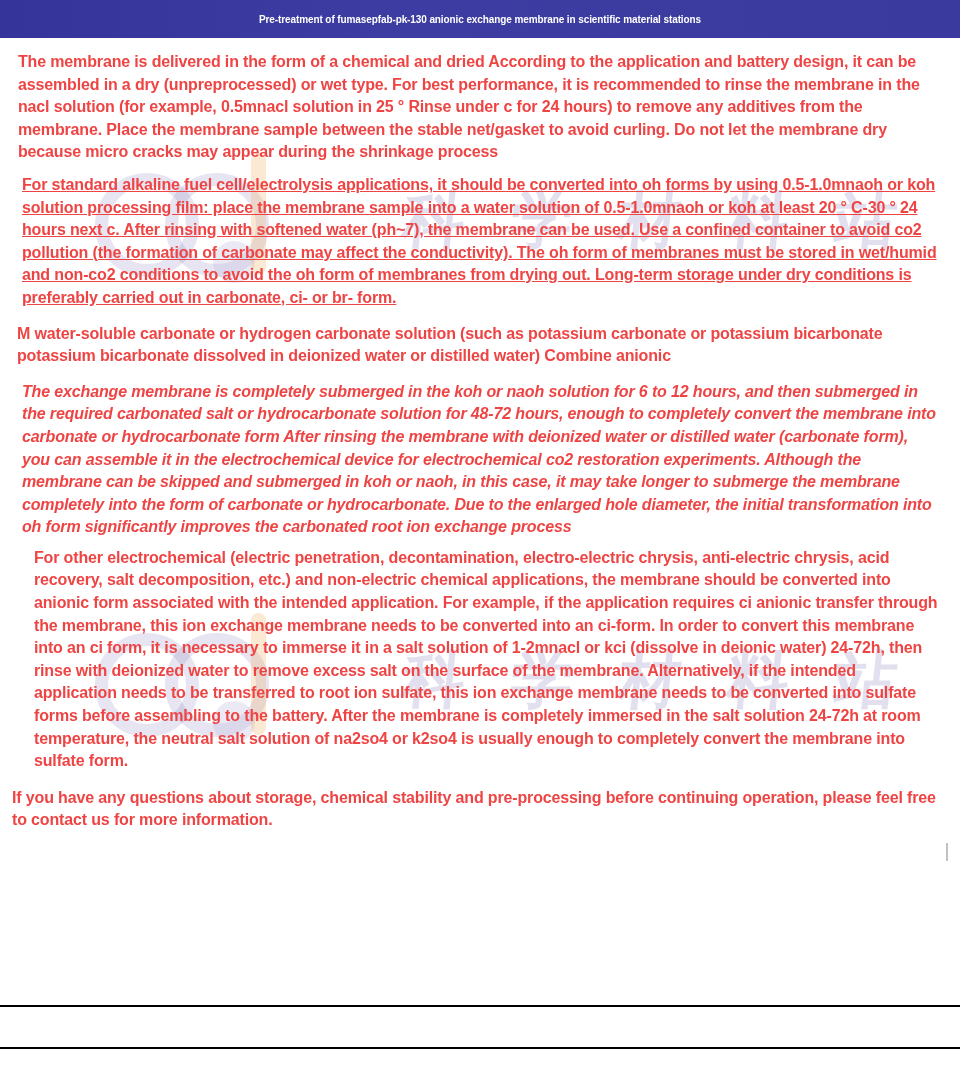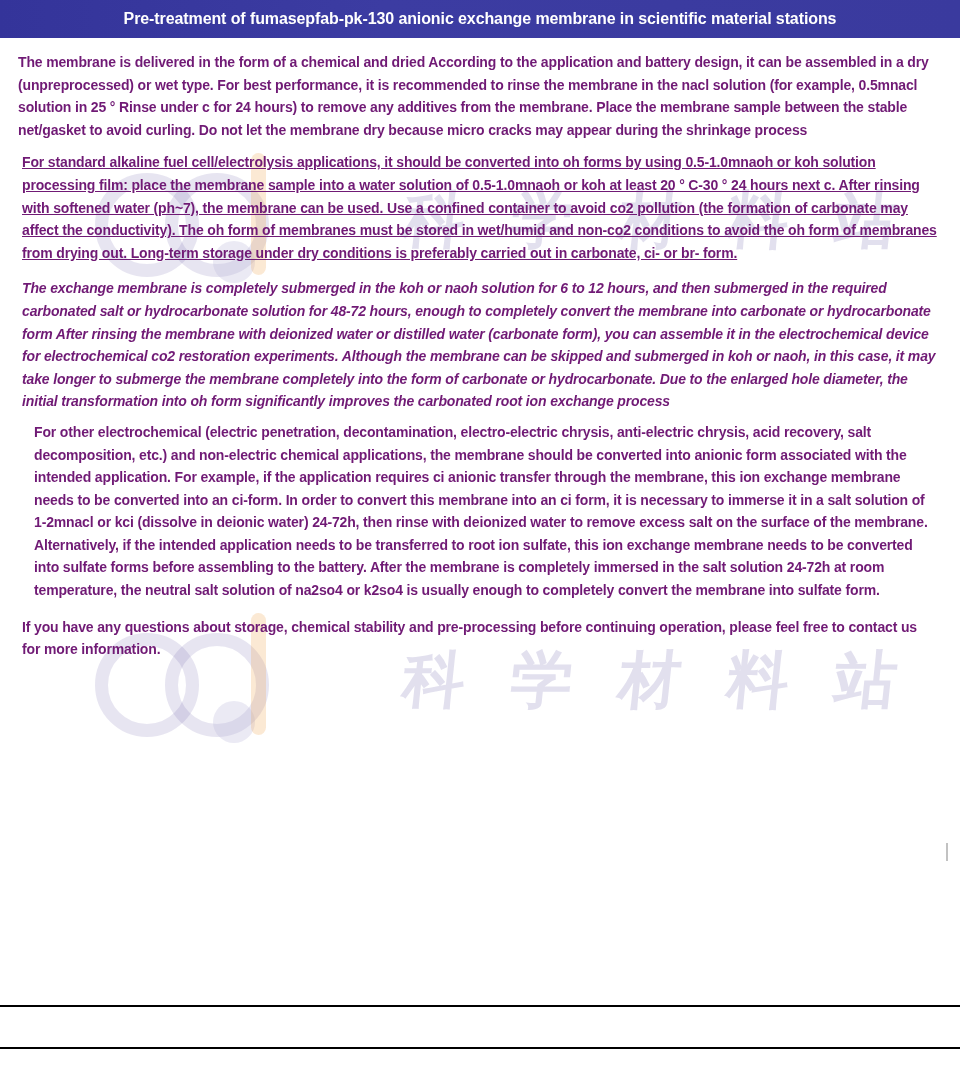--- a/index.html
+++ b/index.html
@@ -33,21 +33,21 @@
     height: 38px;
     background: #3a3a9c;
     background-image: linear-gradient(90deg, #34349a 0%, #3c3ca2 40%, #3a3a9e 100%);
     display: flex;
     align-items: center;
     justify-content: center;
     box-sizing: border-box;
   }
   #header-title {
     color: #ffffff;
-    font-size: 16px;
+    font-size: 10px;
     font-weight: bold;
     letter-spacing: -0.1px;
     white-space: nowrap;
     text-align: center;
     font-family: "Liberation Sans", sans-serif;
   }
 
   
   #watermark-layer {
     position: absolute;
@@ -114,35 +114,35 @@
   .wm-chars span { display: block; }
 
   
   #content {
     position: relative;
     z-index: 3;
     padding: 0;
     box-sizing: border-box;
   }
   .para {
-    font-size: 14px;
+    font-size: 16px;
     font-weight: bold;
     line-height: 22.6px;
-    color: #701a75;
+    color: #ef4444;
     letter-spacing: -0.15px;
     margin: 0;
     box-sizing: border-box;
   }
   .para.p1 { padding: 13px 22px 0px 18px; }
   .para.p2 { padding: 10px 22px 0px 22px; text-decoration: underline; }
   .para.p3 { padding: 12px 22px 0px 22px; }
   .para.p4 { padding: 13px 22px 0px 17px; }
   .para.p5 { padding: 13px 22px 0px 22px; font-style: italic; }
   .para.p6 { padding: 8px 22px 0px 18px; margin-left: 16px; }
-  .para.p7 { padding: 14px 22px 0px 22px; }
+  .para.p7 { padding: 14px 22px 0px 12px; }
 
   
   #rule-top {
     position: absolute;
     left: 0;
     top: 1005px;
     width: 960px;
     height: 2px;
     background: #000000;
     z-index: 4;
@@ -204,20 +204,21 @@
     </div>
   </div>
 
   <div id="header-banner">
     <div id="header-title">Pre-treatment of fumasepfab-pk-130 anionic exchange membrane in scientific material stations</div>
   </div>
 
   <div id="content">
     <p class="para p1">The membrane is delivered in the form of a chemical and dried According to the application and battery design, it can be assembled in a dry (unpreprocessed) or wet type. For best performance, it is recommended to rinse the membrane in the nacl solution (for example, 0.5mnacl solution in 25 ° Rinse under c for 24 hours) to remove any additives from the membrane. Place the membrane sample between the stable net/gasket to avoid curling. Do not let the membrane dry because micro cracks may appear during the shrinkage process</p>
     <p class="para p2">For standard alkaline fuel cell/electrolysis applications, it should be converted into oh forms by using 0.5-1.0mnaoh or koh solution processing film: place the membrane sample into a water solution of 0.5-1.0mnaoh or koh at least 20 ° C-30 ° 24 hours next c. After rinsing with softened water (ph~7), the membrane can be used. Use a confined container to avoid co2 pollution (the formation of carbonate may affect the conductivity). The oh form of membranes must be stored in wet/humid and non-co2 conditions to avoid the oh form of membranes from drying out. Long-term storage under dry conditions is preferably carried out in carbonate, ci- or br- form.</p>
+    <p class="para p4">M water-soluble carbonate or hydrogen carbonate solution (such as potassium carbonate or potassium bicarbonate potassium bicarbonate dissolved in deionized water or distilled water) Combine anionic</p>
     <p class="para p5">The exchange membrane is completely submerged in the koh or naoh solution for 6 to 12 hours, and then submerged in the required carbonated salt or hydrocarbonate solution for 48-72 hours, enough to completely convert the membrane into carbonate or hydrocarbonate form After rinsing the membrane with deionized water or distilled water (carbonate form), you can assemble it in the electrochemical device for electrochemical co2 restoration experiments. Although the membrane can be skipped and submerged in koh or naoh, in this case, it may take longer to submerge the membrane completely into the form of carbonate or hydrocarbonate. Due to the enlarged hole diameter, the initial transformation into oh form significantly improves the carbonated root ion exchange process</p>
     <p class="para p6">For other electrochemical (electric penetration, decontamination, electro-electric chrysis, anti-electric chrysis, acid recovery, salt decomposition, etc.) and non-electric chemical applications, the membrane should be converted into anionic form associated with the intended application. For example, if the application requires ci anionic transfer through the membrane, this ion exchange membrane needs to be converted into an ci-form. In order to convert this membrane into an ci form, it is necessary to immerse it in a salt solution of 1-2mnacl or kci (dissolve in deionic water) 24-72h, then rinse with deionized water to remove excess salt on the surface of the membrane. Alternatively, if the intended application needs to be transferred to root ion sulfate, this ion exchange membrane needs to be converted into sulfate forms before assembling to the battery. After the membrane is completely immersed in the salt solution 24-72h at room temperature, the neutral salt solution of na2so4 or k2so4 is usually enough to completely convert the membrane into sulfate form.</p>
     <p class="para p7">If you have any questions about storage, chemical stability and pre-processing before continuing operation, please feel free to contact us for more information.</p>
   </div>
 
   <div id="rule-top"></div>
   <div id="rule-bottom"></div>
   <div id="edge-tick"></div>
 
 </div>

